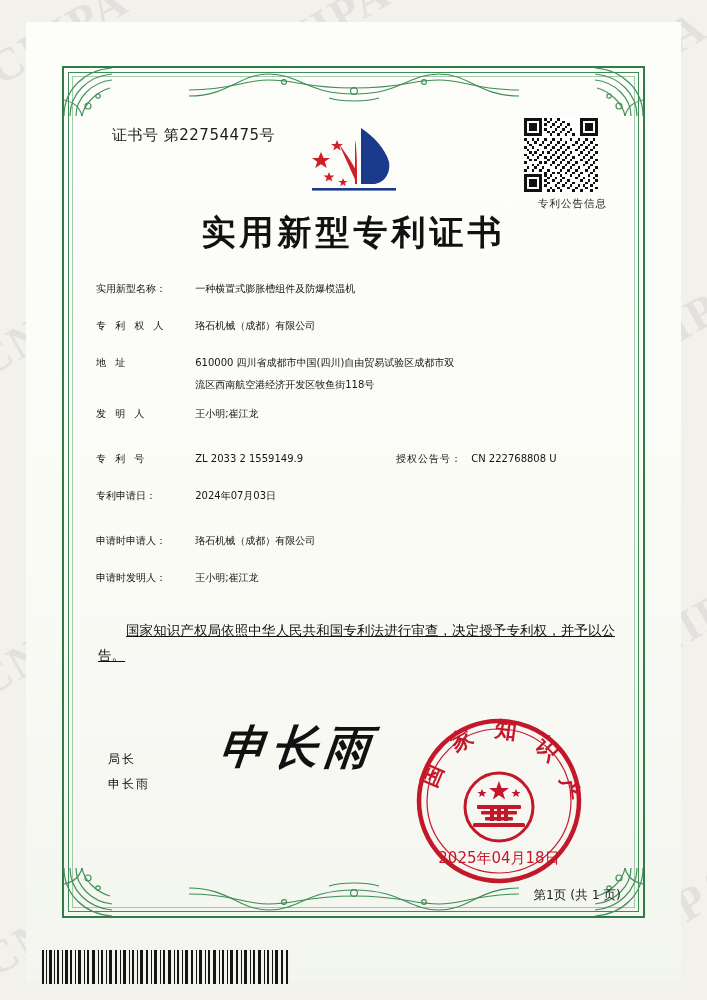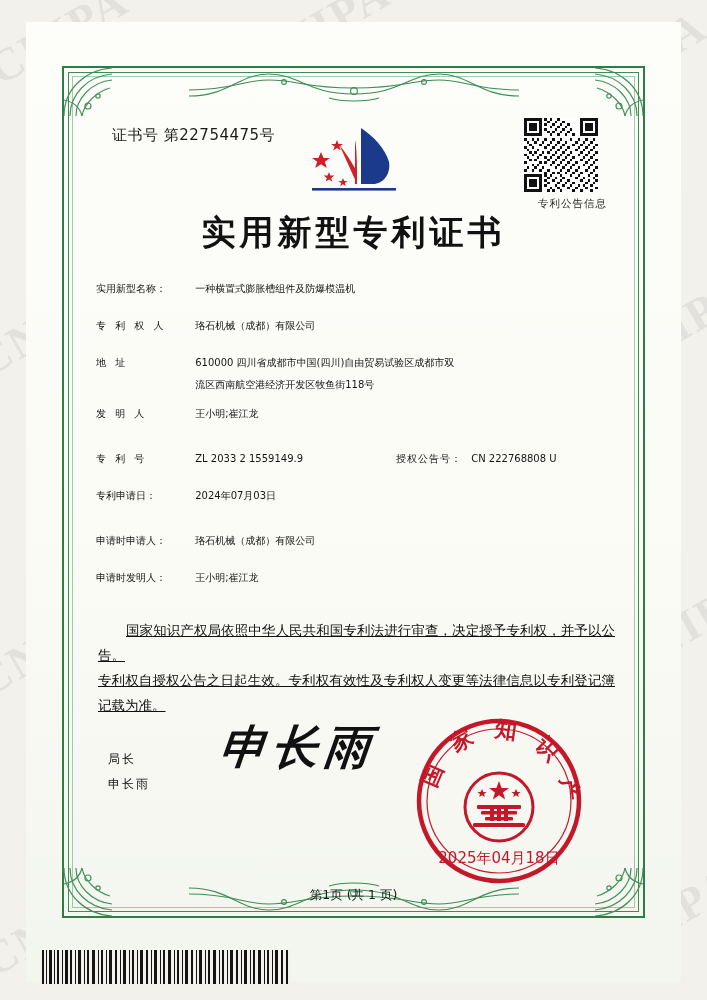--- a/index.html
+++ b/index.html
@@ -251,21 +251,21 @@
     right: 36px;
     top: 2px;
     width: 172px;
     height: 172px;
   }
 
   .page-no {
     position: absolute;
     left: 0; right: 0;
     bottom: -8px;
-    text-align: center;
+    text-align: right;
     font-size: 12.5px;
     color: #1c1c1c;
   }
 
   
   .barcode {
     position: absolute;
     left: 40px;
     bottom: 16px;
     width: 250px;
@@ -657,21 +657,20 @@
       <div class="spacer-s"></div>
 
       <div class="row">
         <span class="lbl tight">申请时发明人：</span>
         <span class="val">王小明;崔江龙</span>
       </div>
     </div>
 
     <div class="statement">
       <p class="indent">国家知识产权局依照中华人民共和国专利法进行审查，决定授予专利权，并予以公告。</p>
-      <p>专利权自授权公告之日起生效。专利权有效性及专利权人变更等法律信息以专利登记簿记载为准。</p>
     </div>
 
     <div class="sign-area">
       <div class="director">
         <div>局长</div>
         <div>申长雨</div>
       </div>
 
       <div class="handwriting">申长雨</div>
 

